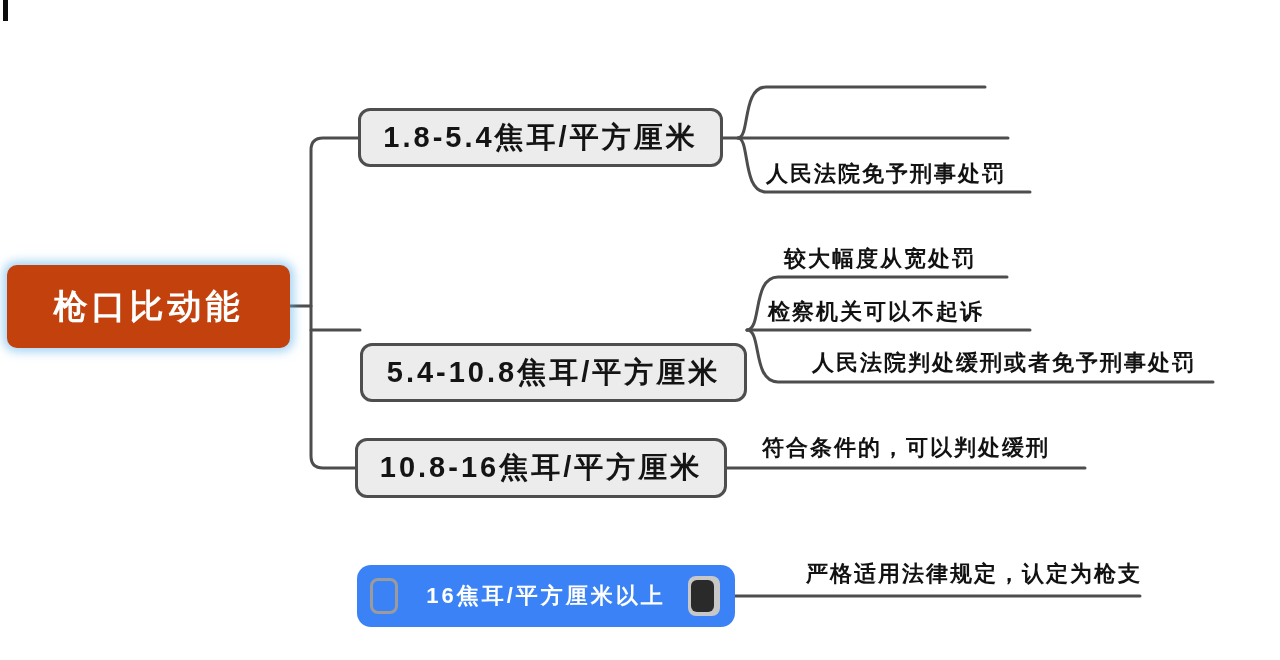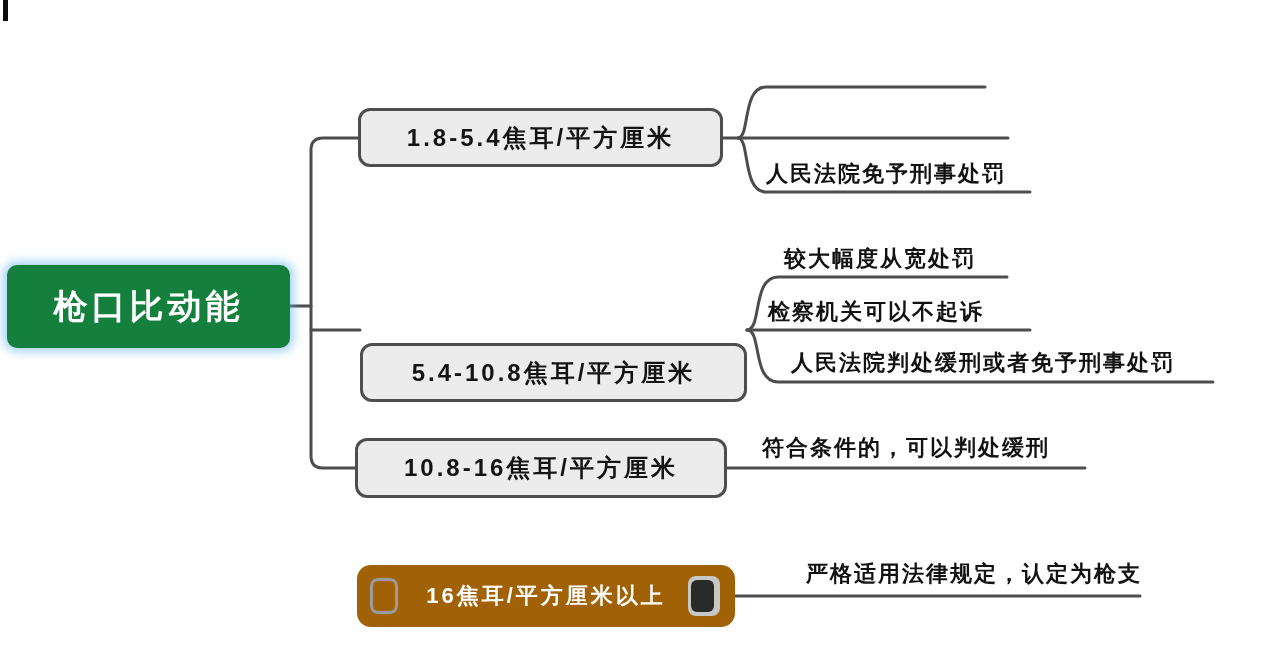--- a/index.html
+++ b/index.html
@@ -20,40 +20,40 @@
   .node{
     position:absolute;
     box-sizing:border-box;
     display:flex;align-items:center;justify-content:center;
     font-weight:700;
     white-space:nowrap;
     letter-spacing:3px;
   }
   .node.root{
     left:7px;top:265px;width:283px;height:83px;
-    background:#15803d;
+    background:#c2410c;
     color:#ffffff;
     font-size:34px;
     border-radius:10px;
     box-shadow:0 0 10px 4px rgba(96,178,234,0.55);
     letter-spacing:4px;
   }
   .node.gray{
     background:#ECECEC;
     border:3px solid #4E4E4E;
     border-radius:12px;
     color:#141414;
-    font-size:24px;
+    font-size:29px;
   }
   .node.n1{left:358px;top:108px;width:365px;height:59px;}
   .node.n2{left:360px;top:300px;width:387px;height:59px;margin-top:43px;}
   .node.n3{left:355px;top:438px;width:372px;height:60px;}
   .node.dark{
     left:357px;top:565px;width:378px;height:62px;
-    background:#a16207;
+    background:#3b82f6;
     color:#ffffff;
     font-size:22px;
     border-radius:14px;
     position:absolute;
   }
   .clip{position:absolute;box-sizing:border-box;}
   .clip-left{
     left:13px;top:13px;width:28px;height:36px;
     border:3px solid #9b9b9b;border-radius:8px;
     background:transparent;
@@ -116,19 +116,19 @@
   <div class="node dark">16焦耳/平方厘米以上</div>
   <span class="clip clip-left" style="left:370px;top:578px;"></span>
   <span class="clip clip-right" style="left:688px;top:576px;right:auto;">
     <span class="clip-inner"></span>
   </span>
 
   <span class="leaf" style="left:766px;top:161px;">人民法院免予刑事处罚</span>
 
   <span class="leaf" style="left:784px;top:246px;">较大幅度从宽处罚</span>
   <span class="leaf" style="left:768px;top:299px;">检察机关可以不起诉</span>
-  <span class="leaf" style="left:791px;top:350px;">人民法院判处缓刑或者免予刑事处罚</span>
+  <span class="leaf" style="left:812px;top:350px;">人民法院判处缓刑或者免予刑事处罚</span>
 
   <span class="leaf" style="left:762px;top:435px;">符合条件的，可以判处缓刑</span>
 
   <span class="leaf" style="left:762px;top:561px;margin-left:44px;">严格适用法律规定，认定为枪支</span>
 
 </div>
 
 </body></html>

